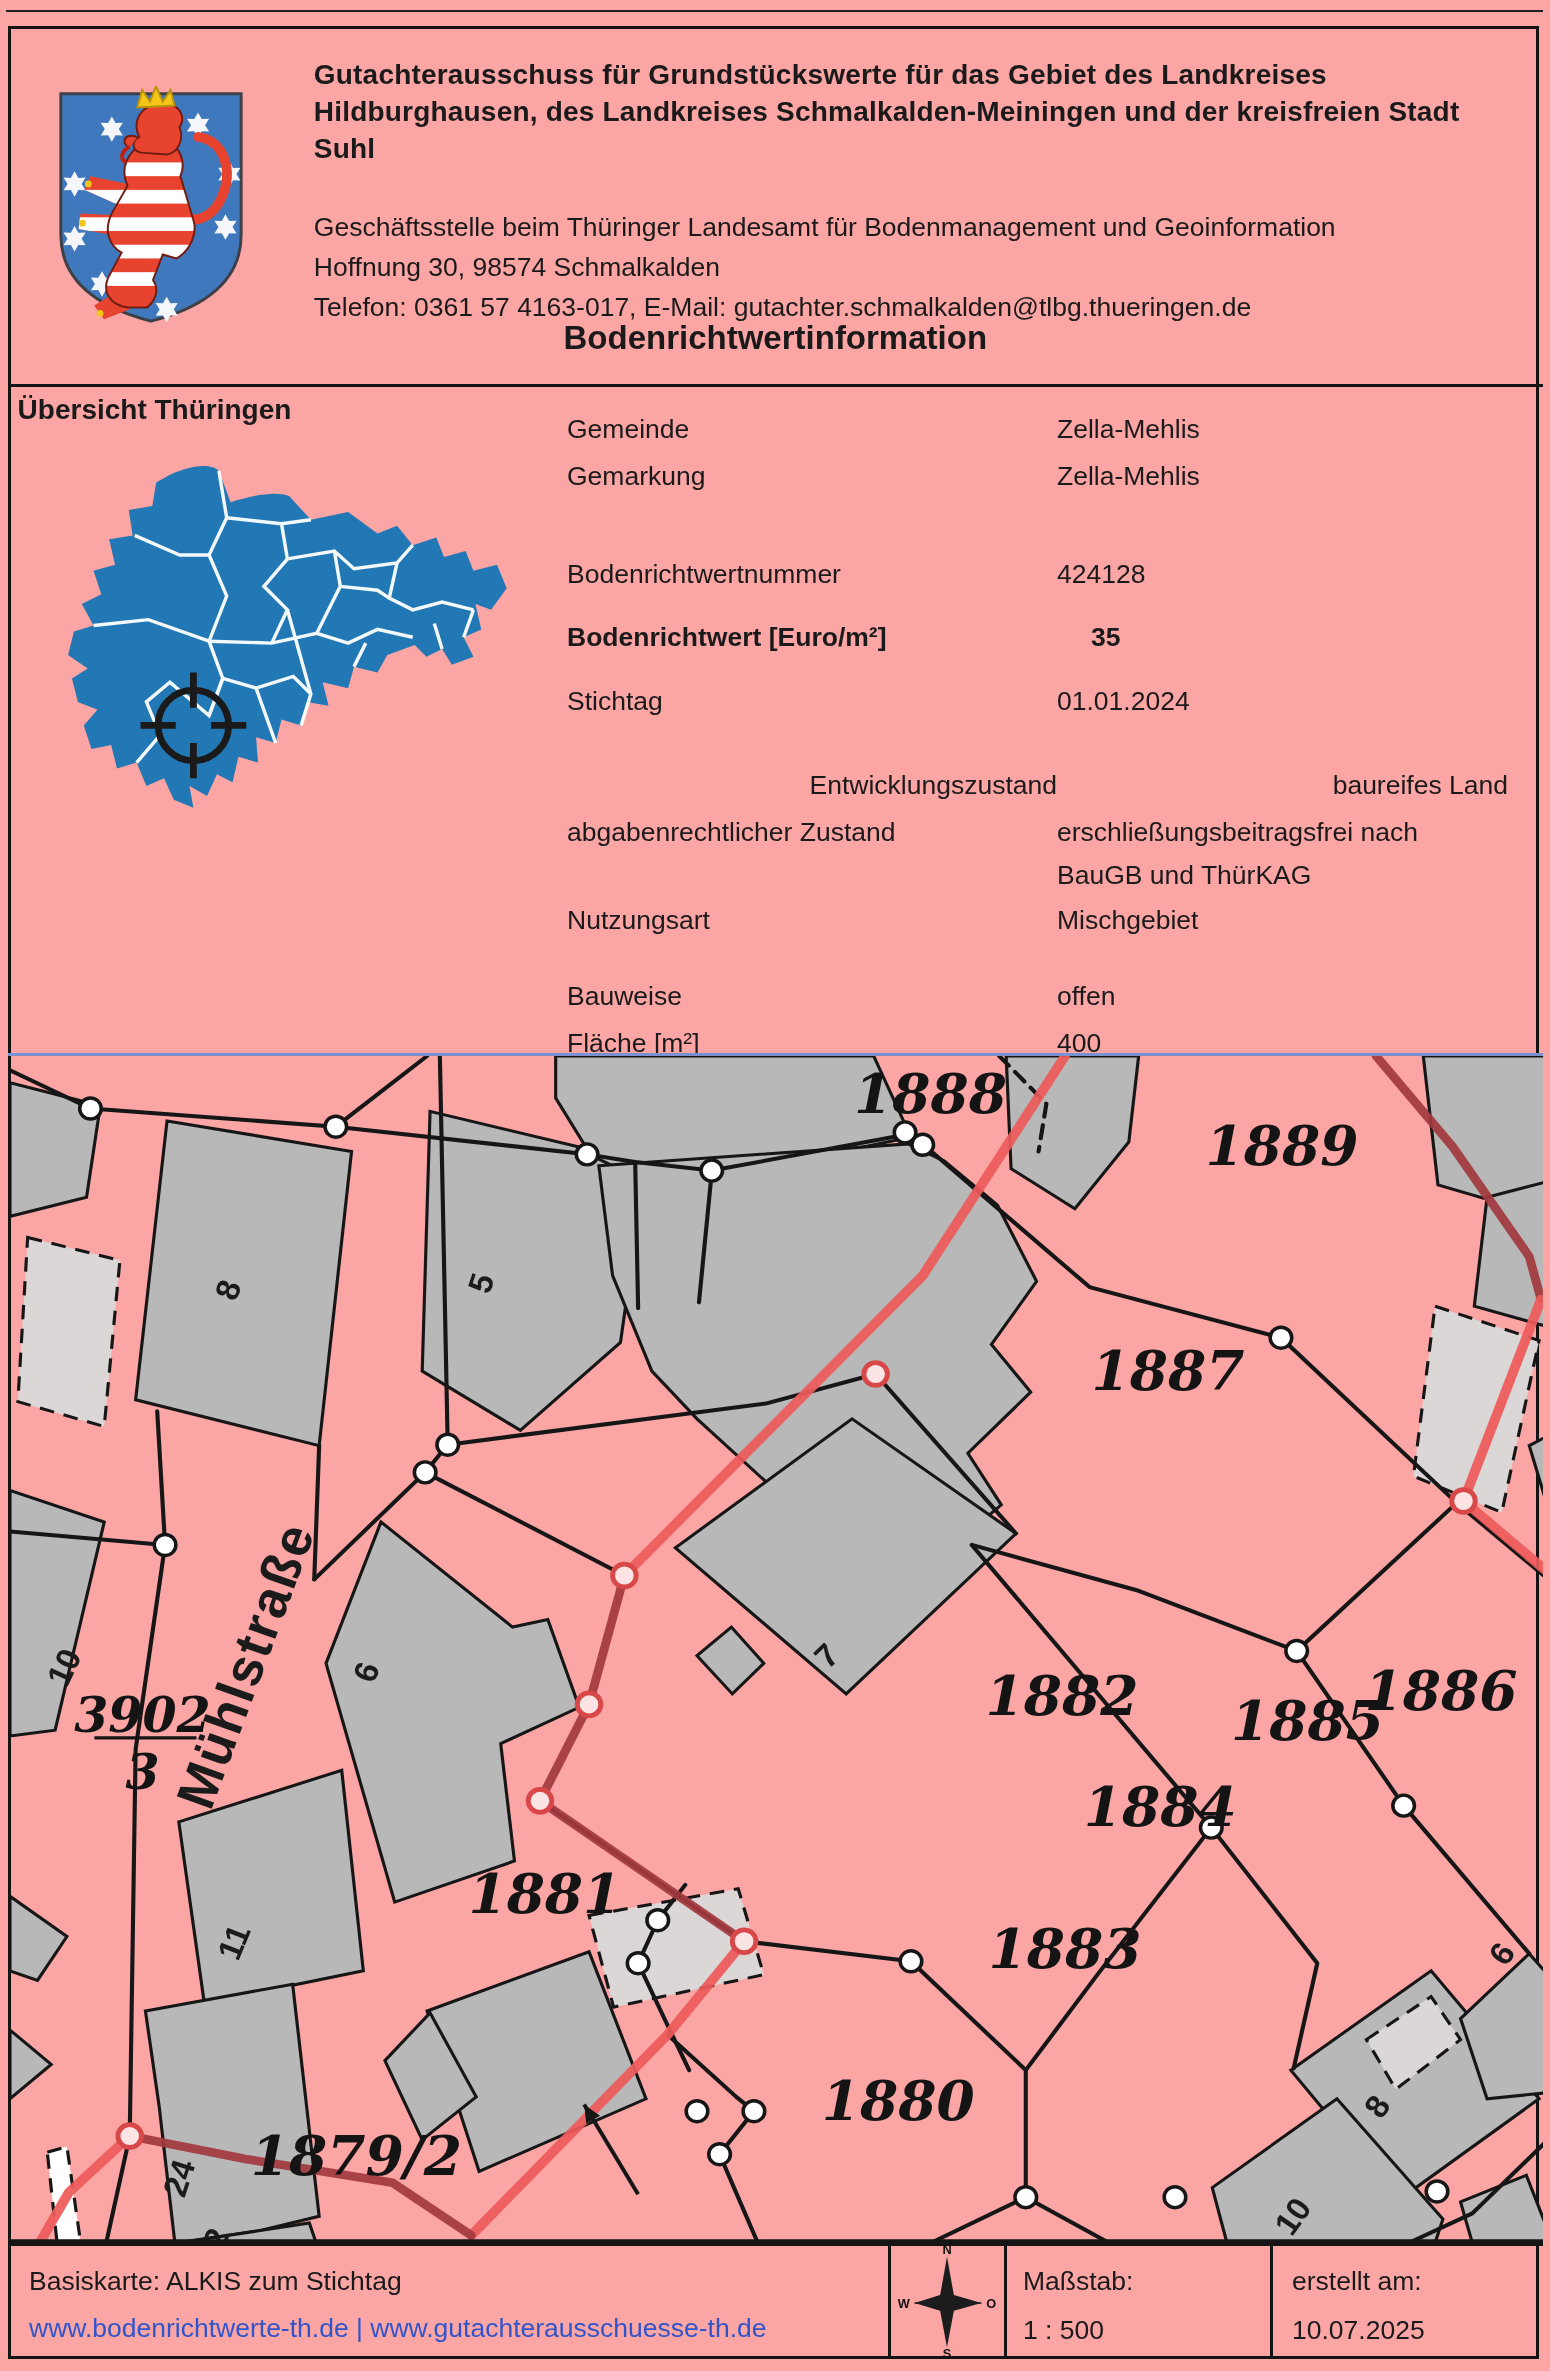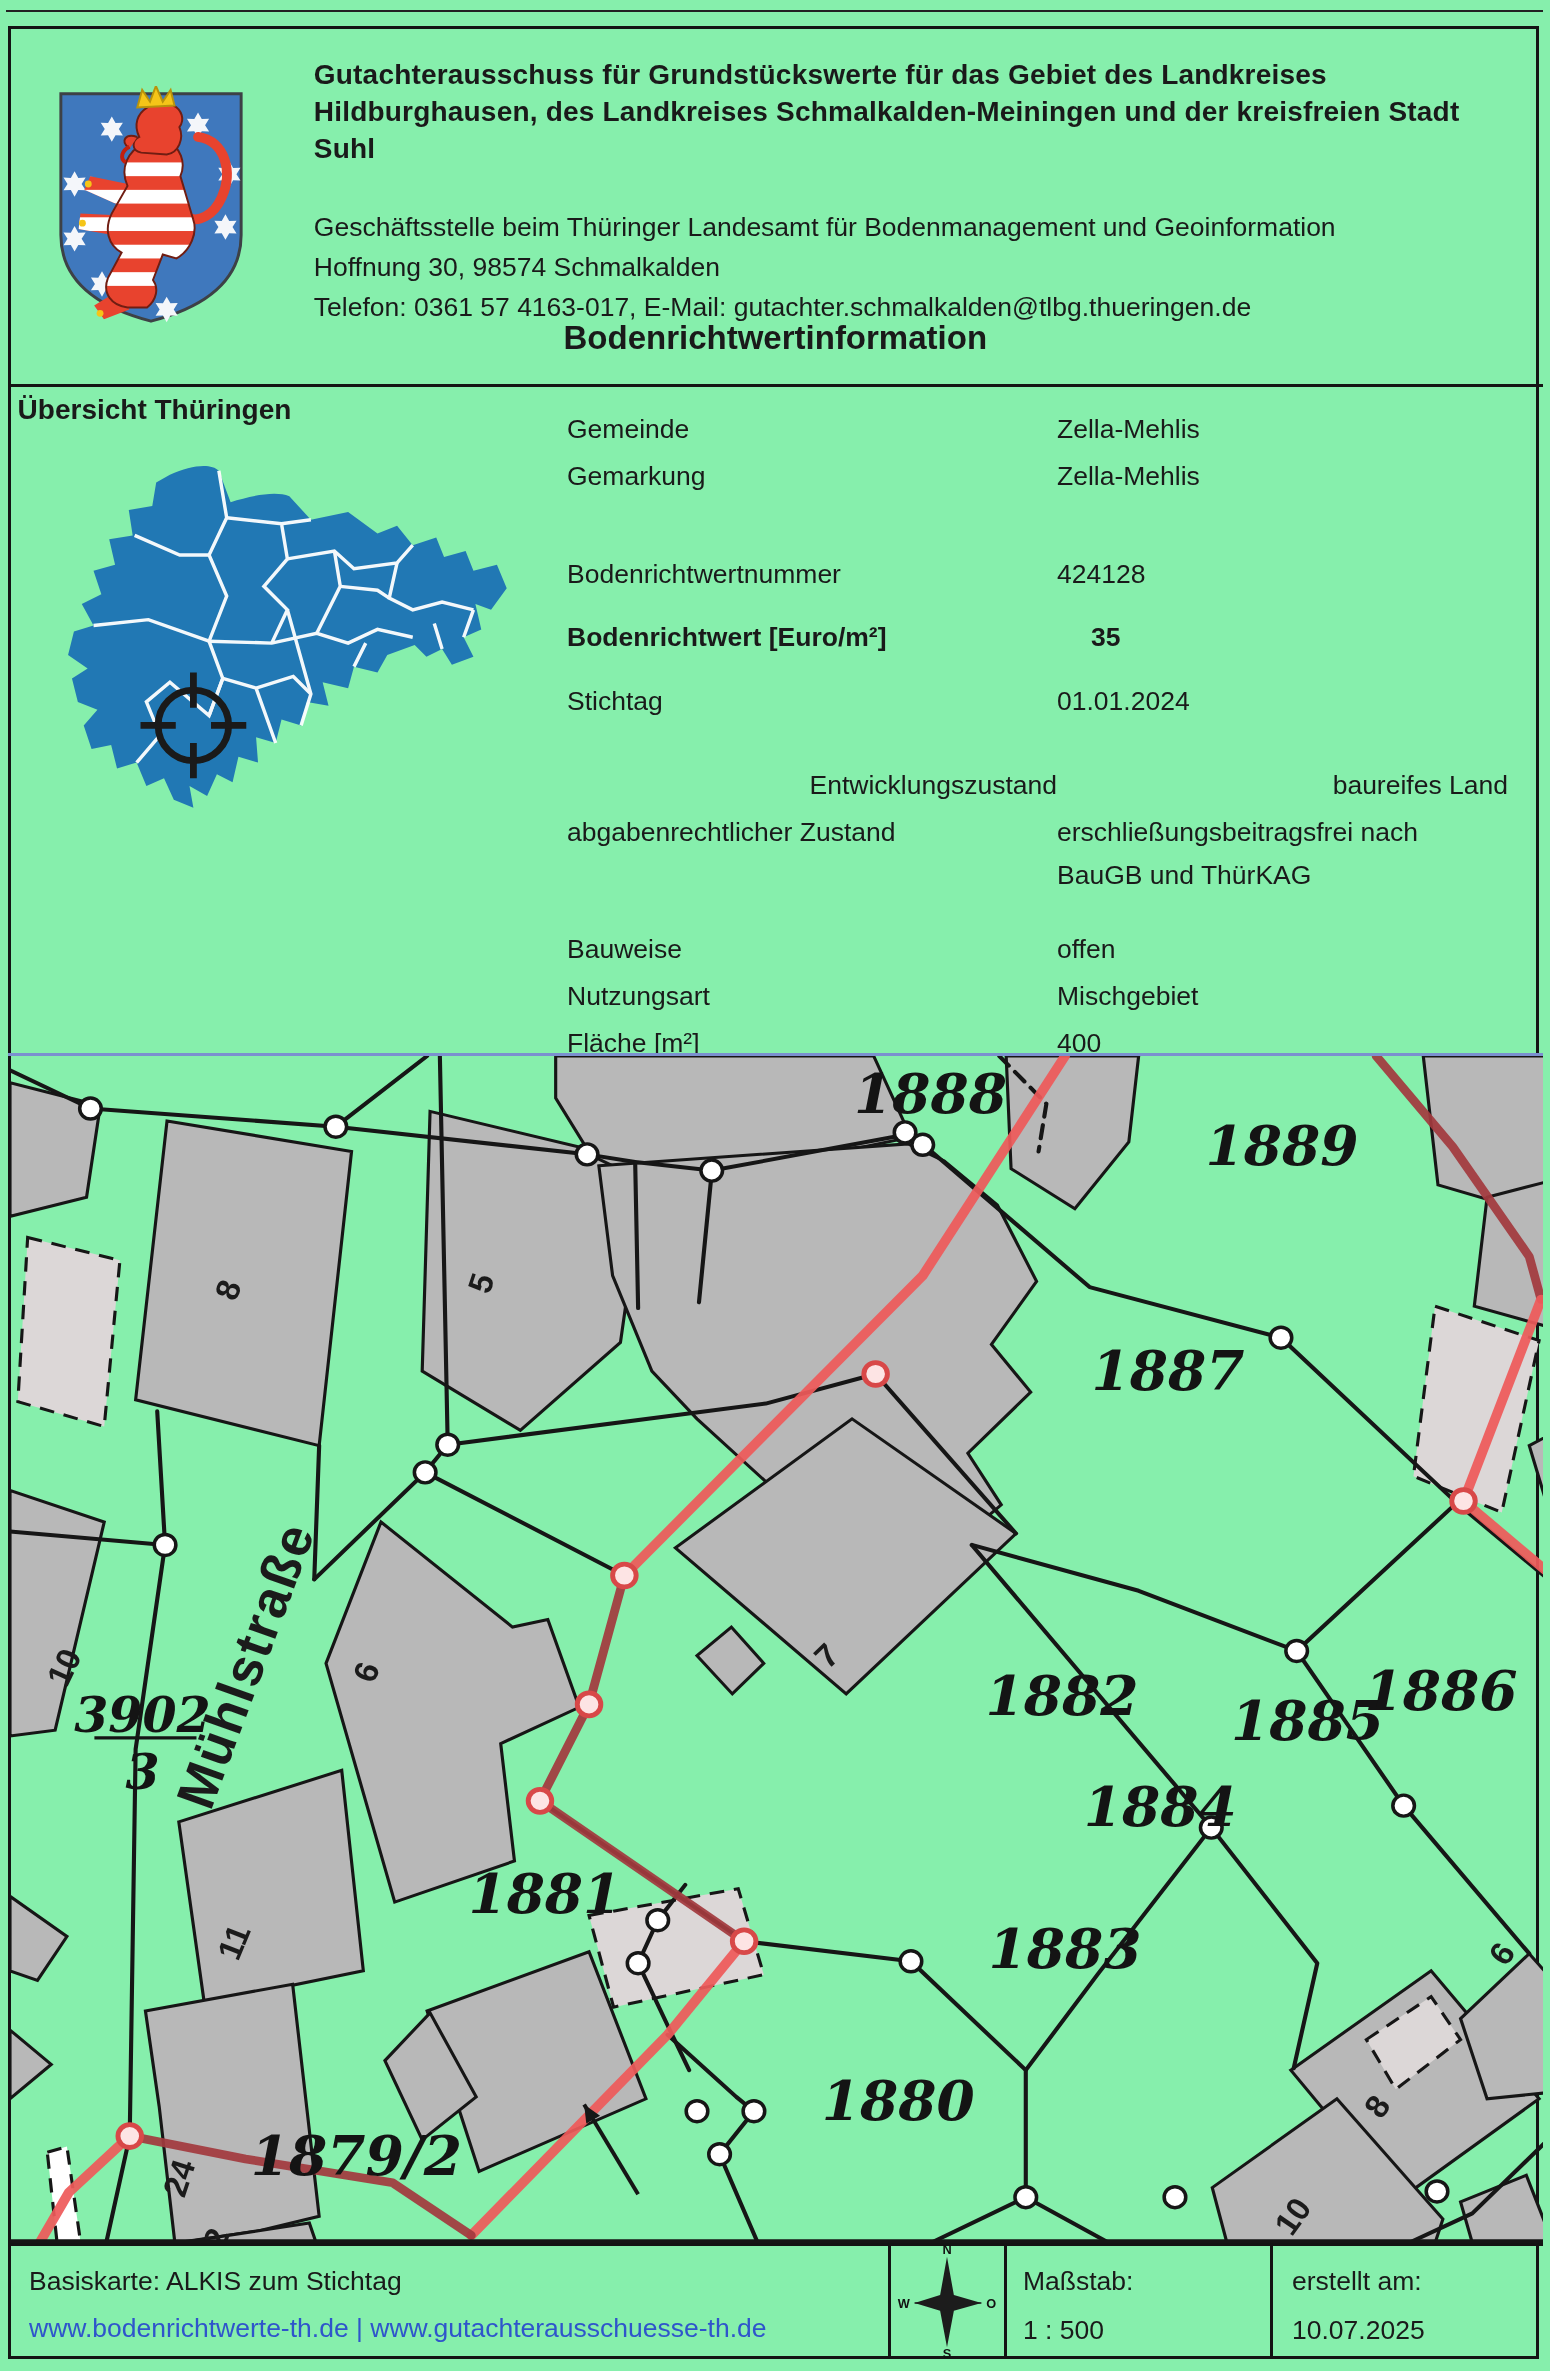--- a/index.html
+++ b/index.html
@@ -1,16 +1,16 @@
 <!DOCTYPE html>
 <html><head>
 <meta charset="utf-8">
 <style>
   html,body{margin:0;padding:0;background:#e9e9e9;}
-  .page{position:relative;width:1551px;height:2372px;background:#86efac;
+  .page{position:relative;width:1551px;height:2372px;background:#fca5a5;
         font-family:"Liberation Sans",sans-serif;color:#1a1a1a;overflow:hidden;}
   .abs{position:absolute;}
   .hline{position:absolute;background:#141414;height:2.9px;}
   .vline{position:absolute;background:#141414;width:2.9px;}
   .org-title{font-size:28px;font-weight:bold;line-height:37px;letter-spacing:0.2px;}
   .office{font-size:26.5px;line-height:40px;}
   .doc-title{font-size:33px;font-weight:bold;text-align:center;width:100%;}
   .sec-title{font-size:28px;font-weight:bold;}
   .irow{display:flex;line-height:47px;font-size:26.5px;}
   .irow .lab{width:490px;flex:0 0 490px;}
@@ -127,27 +127,27 @@
         <div class="val">01.01.2024</div>
       </div>
       <div class="irow" style="margin-top: 37px; text-align: right;">
         <div class="lab">Entwicklungszustand</div>
         <div class="val">baureifes Land</div>
       </div>
       <div class="irow" style="margin-top: 0px;">
         <div class="lab">abgabenrechtlicher Zustand</div>
         <div class="val">erschließungsbeitragsfrei nach BauGB und ThürKAG</div>
       </div>
+      <div class="irow" style="margin-top: 0px;">
+        <div class="lab">Nutzungsart</div>
+        <div class="val">Mischgebiet</div>
+      </div>
       <div class="irow" style="margin-top: 29px;">
         <div class="lab">Bauweise</div>
         <div class="val">offen</div>
-      </div>
-      <div class="irow" style="margin-top: 0px;">
-        <div class="lab">Nutzungsart</div>
-        <div class="val">Mischgebiet</div>
       </div>
       <div class="irow" style="margin-top: 0px;">
         <div class="lab">Fläche [m²]</div>
         <div class="val">400</div>
       </div>
     </div>
 
   <div class="abs" style="left:7.8px;top:1053px;width:1535px;height:2.9px;background:#7b90cf;"></div>
   <svg id="map-svg" class="abs" style="left:9.8px;top:1056px;" width="1533" height="1187" viewBox="0 0 1562 1243" preserveAspectRatio="none">
       <polygon points="0,28 92,52 78,148 0,168" fill="#b8b8b8" stroke="#161616" stroke-width="3.2" stroke-dasharray="none"></polygon>

